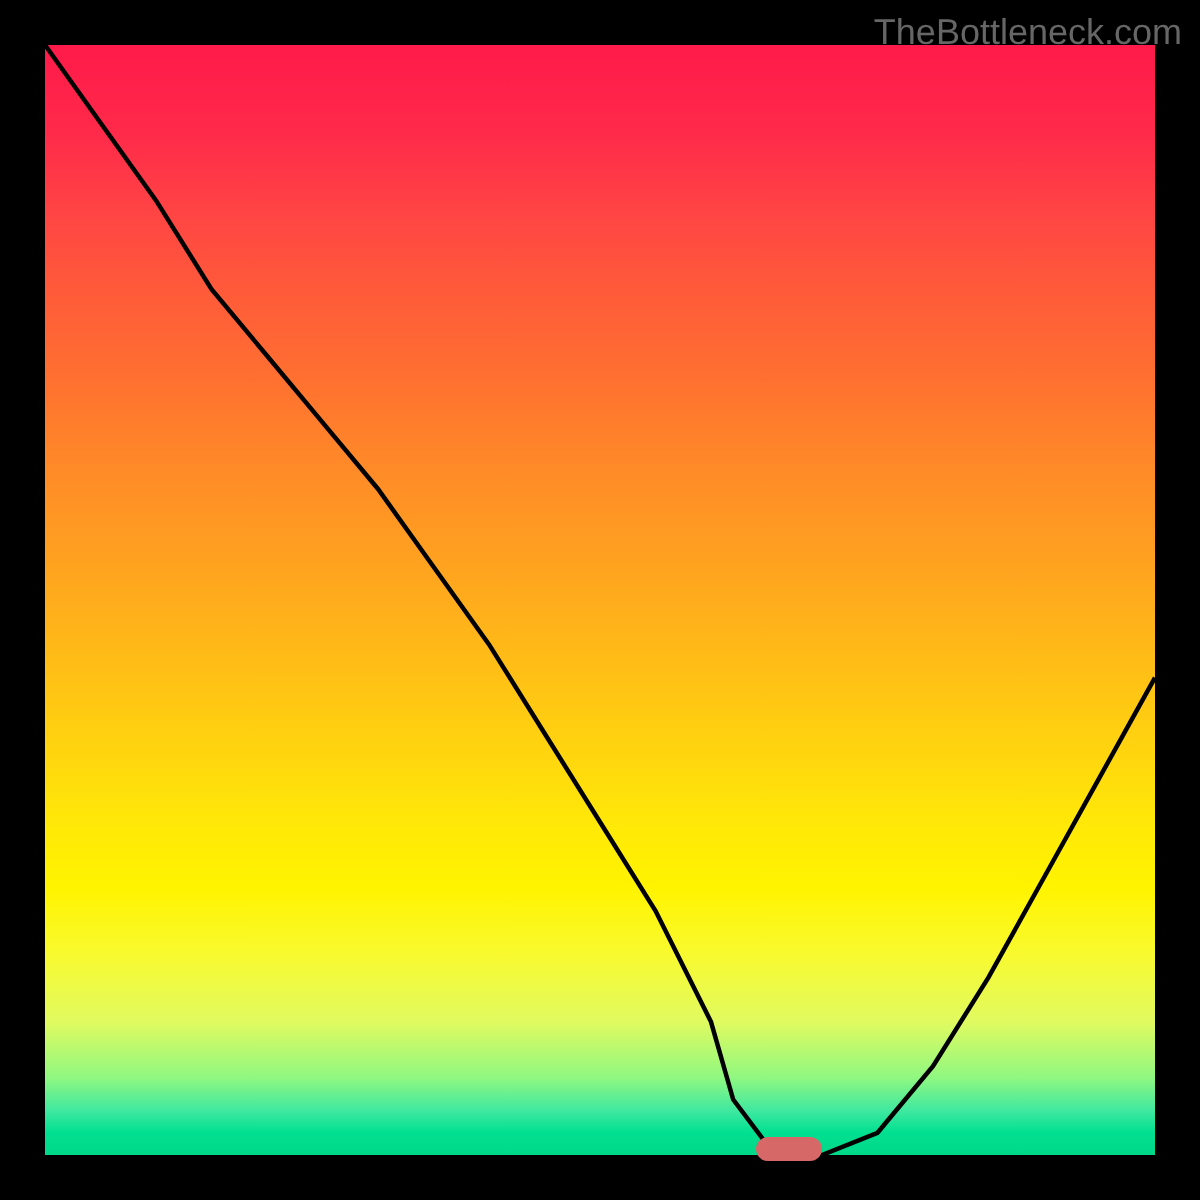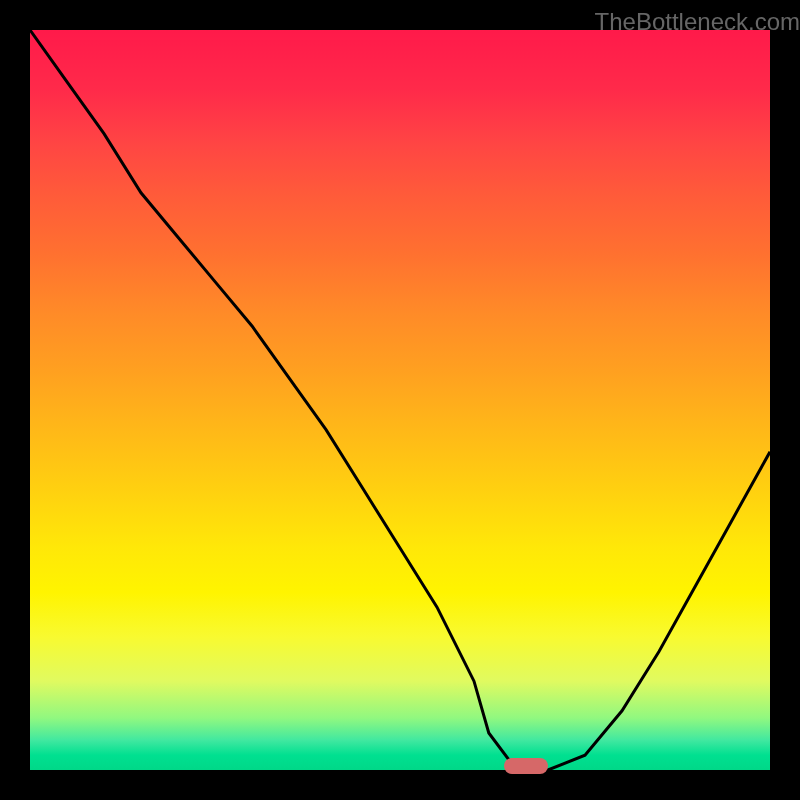--- a/index.html
+++ b/index.html
@@ -7,21 +7,21 @@
     padding: 0;
     width: 800px;
     height: 800px;
     background: #000;
     position: relative;
     font-family: Arial, sans-serif;
   }
   .watermark {
     position: absolute;
     top: 8px;
-    right: 0;
+    right: 12px;
     color: #666;
     font-size: 24px;
     font-weight: 500;
     z-index: 10;
   }
   .chart-area {
     position: absolute;
     left: 30px;
     top: 30px;
     width: 740px;

